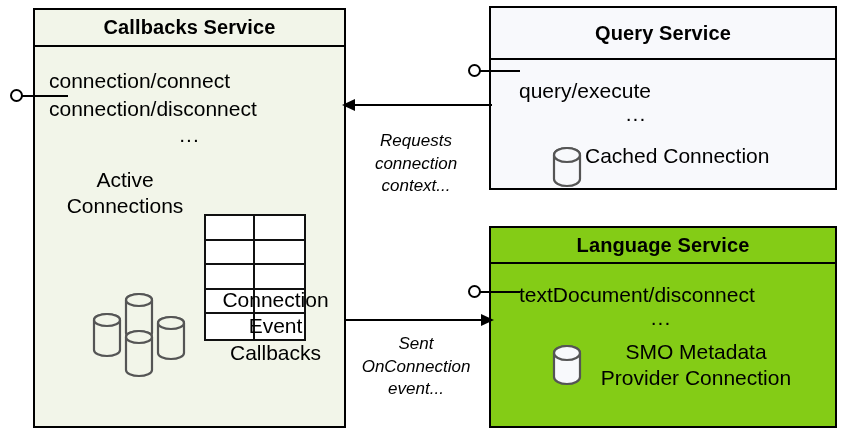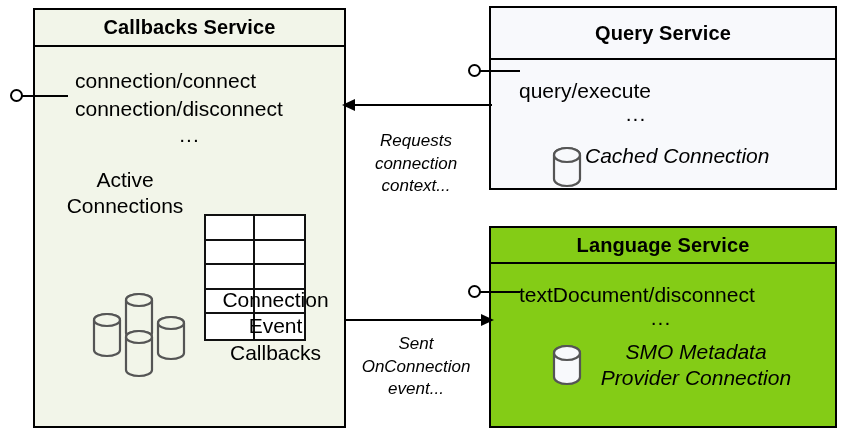--- a/index.html
+++ b/index.html
@@ -92,21 +92,21 @@
     white-space: nowrap;
   }
   .op-ellipsis {
     position: absolute;
     font-size: 21px;
     color: #000000;
     text-align: center;
     letter-spacing: 1px;
   }
 
-  #cs-ops  { left: 40px; top: 20px; text-align: left; }
+  #cs-ops  { left: 14px; top: 20px; text-align: left; }
   #cs-dots { left: 0; top: 76px; width: 100%; }
 
   #qs-ops  { left: 28px; top: 17px; text-align: left; }
   #qs-dots { left: 0px; top: 42px; width: 290px; text-align: center; }
 
   #ls-ops  { left: 28px; top: 17px; text-align: left; }
   #ls-dots { left: 0px; top: 42px; width: 340px; text-align: center; }
 
   
   .artifact-label {
@@ -119,21 +119,20 @@
   #active-connections-label { left: 10px; top: 120px; width: 160px; }
   #callbacks-label          { left: 168px; top: 240px; width: 145px; }
 
   .cached-label {
     position: absolute;
     font-size: 21px;
     color: #000000;
     line-height: 1.22;
     text-align: center;
     white-space: nowrap;
-    font-style: italic;
   }
   #cached-connection-label { left: 94px; top: 83px; }
   #smo-label { left: 75px; top: 75px; width: 260px; white-space: normal; }
 
   
   .cyl { position: absolute; }
   .cyl svg { display: block; }
 
   #db-cluster { left: 53px; top: 245px; width: 120px; height: 90px; }
   #cached-db  { left: 60px; top: 86px;  width: 32px; height: 42px; }

